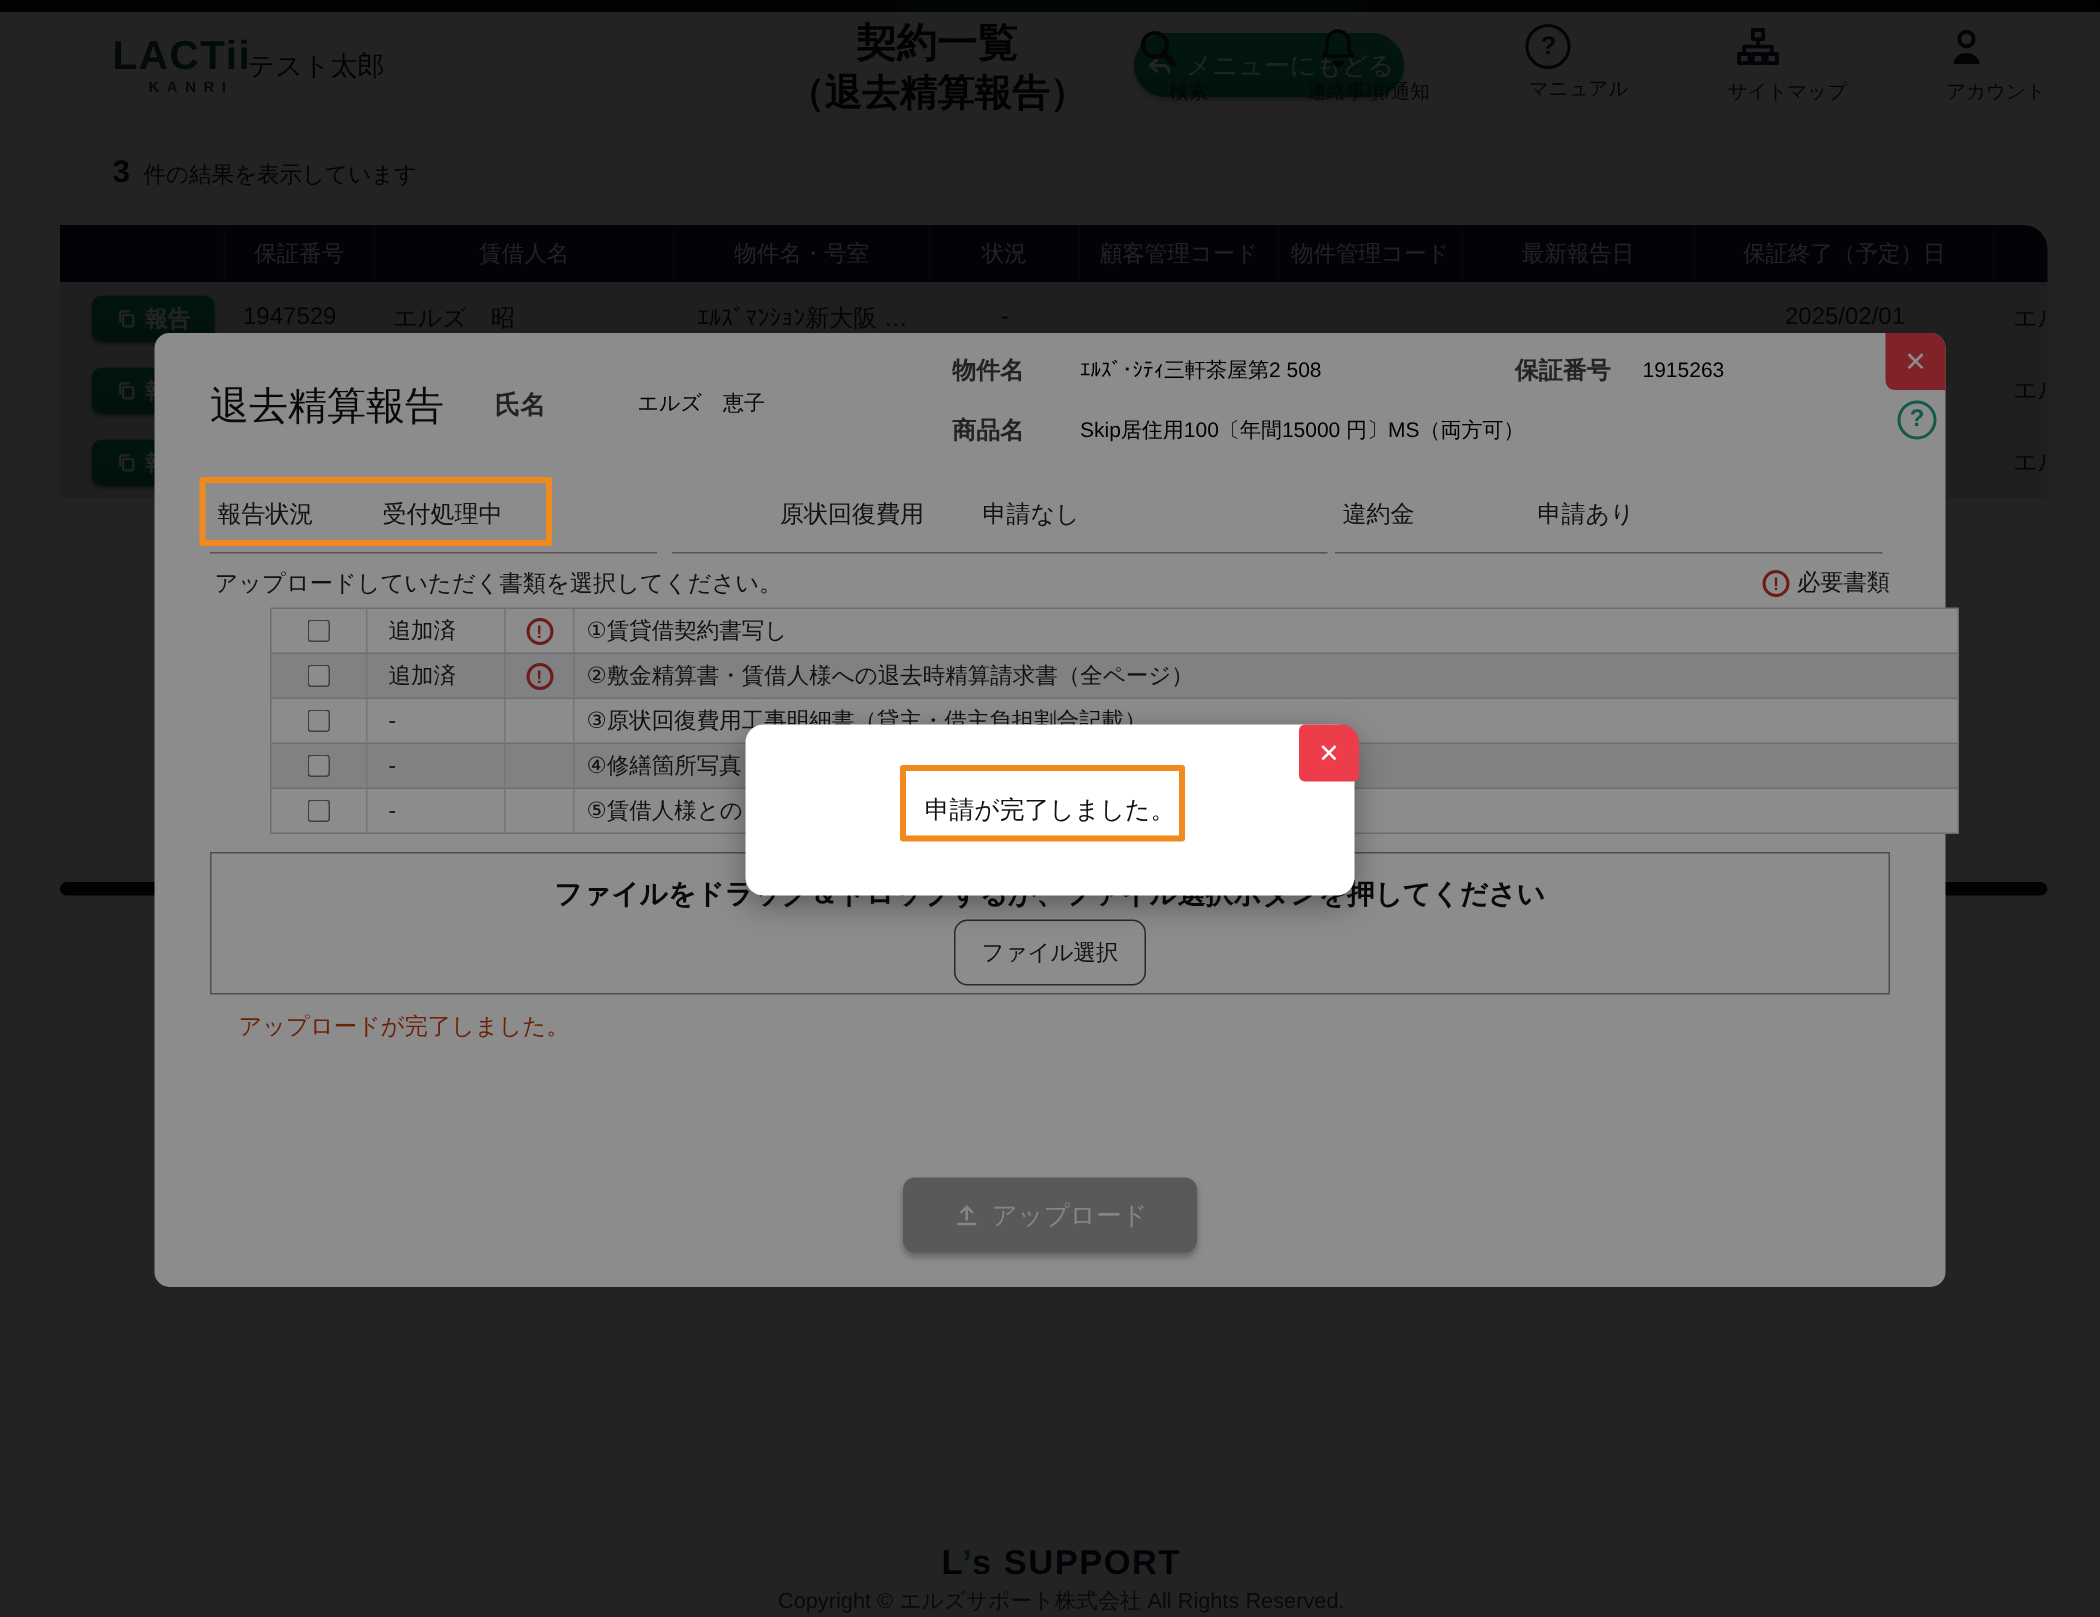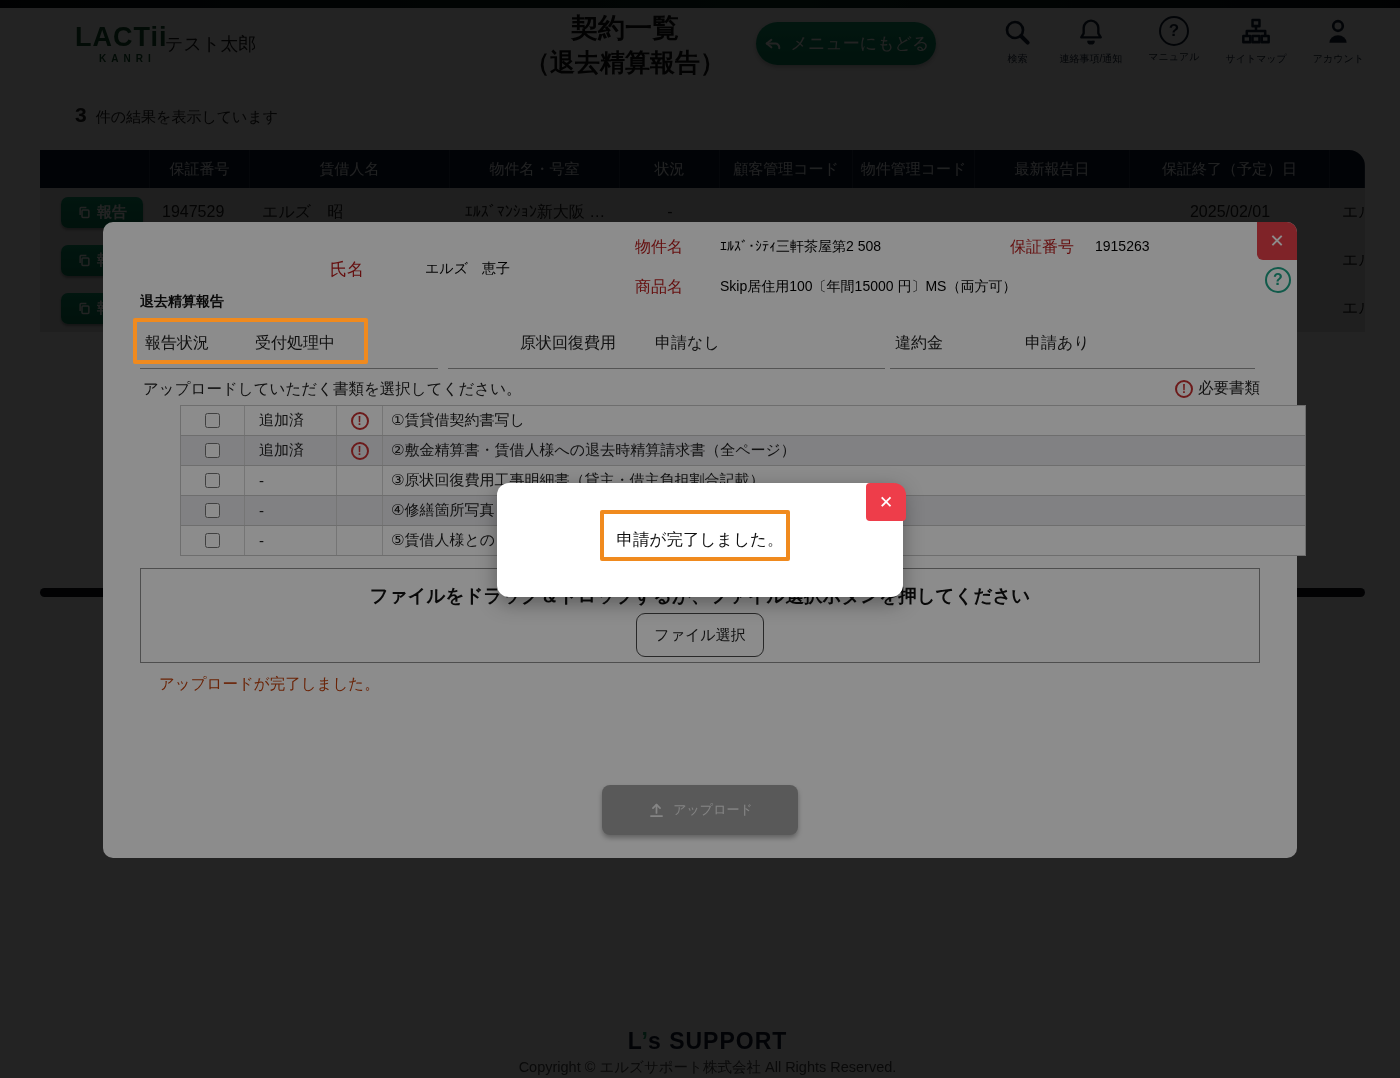--- a/index.html
+++ b/index.html
@@ -21,21 +21,21 @@
   .page-title .l2 { font-size:25px; }
   .back-btn { position:absolute; left:756px; top:22px; width:180px; height:43px; border:none; cursor:pointer;
     border-radius:22px; background:linear-gradient(#12a274,#0b8a60); color:#fff; font-size:17px;
     display:flex; align-items:center; justify-content:center; gap:8px; box-shadow:0 2px 4px rgba(0,0,0,.25); }
   .back-btn svg { width:20px; height:20px; }
   .top-nav { position:absolute; right:36px; top:16px; display:flex; gap:26px; }
   .nav-item { display:flex; flex-direction:column; align-items:center; gap:4px; cursor:pointer; color:#17263a; }
   .nav-item svg { width:32px; height:32px; }
   .nav-item .qicon { width:30px; height:30px; border:2.3px solid #17263a; border-radius:50%;
     display:flex; align-items:center; justify-content:center; font-size:17px; font-weight:bold; }
-  .nav-label { font-size:10px; white-space:nowrap; }
+  .nav-label { font-size:13px; white-space:nowrap;margin-left:40px; }
 
   .results-line { position:absolute; left:75px; top:103px; display:flex; align-items:baseline; gap:9px; color:#222; }
   .results-line .count { font-size:21px; font-weight:bold; }
   .results-line .suffix { font-size:15px; }
   .results-note { position:absolute; right:88px; top:107px; font-size:15px; color:#222; }
 
   .ctable { position:absolute; left:40px; top:150px; width:1325px; }
   .ctable .thead { display:grid; grid-template-columns:110px 100px 200px 170px 100px 133px 122px 155px 200px 35px;
     height:38px; background:#0d1d33; color:#f3f6fa; font-size:15px; border-radius:0 16px 0 0; overflow:hidden; }
   .ctable .thead > div { display:flex; align-items:center; justify-content:center; border-right:1px solid rgba(255,255,255,.12); }
@@ -58,22 +58,22 @@
   .overlay-a { position:absolute; inset:0; background:rgba(0,0,0,.75); z-index:10; }
   .overlay-b { position:absolute; inset:0; background:rgba(0,0,0,.45); z-index:30; }
 
   .modal { position:absolute; left:103px; top:222px; width:1194px; height:636px; background:#fff;
     border-radius:10px; z-index:20; }
   .modal-close { position:absolute; right:0; top:0; width:40px; height:38px; border:none; cursor:pointer;
     background:#e8404a; color:#fff; font-size:18px; border-radius:0 10px 0 6px; }
   .modal-help { position:absolute; right:6px; top:45px; width:26px; height:26px; border:2px solid #1fa588;
     border-radius:50%; color:#1fa588; font-size:16px; font-weight:bold; display:flex; align-items:center;
     justify-content:center; cursor:pointer; background:#fff; }
-  .m-title { position:absolute; left:37px; top:31px; font-size:14px; font-weight:bold; color:#111;margin-top:40px; }
-  .m-lbl { position:absolute; font-size:17px; font-weight:normal; color:#b91c1c; }
+  .m-title { position:absolute; left:37px; top:31px; font-size:26px; font-weight:normal; color:#111; }
+  .m-lbl { position:absolute; font-size:17px; font-weight:bold; color:#404040; }
   .m-val { position:absolute; font-size:14px; color:#000000; white-space:nowrap; }
 
   .status-lbl { position:absolute; font-size:16px; color:#222; }
   .u-line { position:absolute; top:146px; border-bottom:1px solid #9a9a9a; height:0; }
 
   .m-instruction { position:absolute; left:40px; top:157px; font-size:15.5px; color:#222; }
   .required-box { position:absolute; right:37px; top:156px; display:flex; align-items:center; gap:5px;
     font-size:15.5px; color:#222; }
   .excl { width:18px; height:18px; border:2px solid #c53030; border-radius:50%; color:#c53030;
     font-size:12px; font-weight:bold; display:inline-flex; align-items:center; justify-content:center; flex:none; }
@@ -91,21 +91,21 @@
   .doc-row .c-label { padding-left:8px; white-space:nowrap; overflow:hidden; }
   .doc-row input[type="checkbox"] { width:15px; height:15px; cursor:pointer; }
 
   .dropzone { position:absolute; left:37px; top:346px; width:1120px; height:95px; border:1px solid #8f8f8f; }
   .dz-text { margin-top:14px; text-align:center; font-size:18.5px; font-weight:bold; color:#111; white-space:nowrap; }
   .file-btn { position:absolute; left:50%; transform:translateX(-50%); top:44px; width:128px; height:44px;
     background:#fff; border:1.5px solid #4a4a4a; border-radius:9px; font-size:15px; color:#222; cursor:pointer;
     font-family:inherit; }
   .upload-msg { position:absolute; left:56px; top:452px; font-size:15.5px; color:#c2410c; }
   .upload-btn { position:absolute; left:499px; top:563px; width:196px; height:50px; border:none;
-    background:#a3a3a3; color:#f2f2f2; font-size:13px; border-radius:8px; display:flex; align-items:center;
+    background:#a3a3a3; color:#f2f2f2; font-size:17px; border-radius:8px; display:flex; align-items:center;
     justify-content:center; gap:7px; box-shadow:0 3px 5px rgba(0,0,0,.3); cursor:default; }
   .upload-btn svg { width:19px; height:19px; }
 
   
   .toast { position:absolute; left:497px; top:483px; width:406px; height:114px; background:#fff;
     border-radius:12px; z-index:40; box-shadow:0 6px 20px rgba(0,0,0,.35);
     display:flex; align-items:center; justify-content:center; }
   .toast-msg { font-size:16.5px; color:#111; }
   .toast-close { position:absolute; right:-3px; top:0; width:40px; height:38px; border:none; cursor:pointer;
     background:#ee3d4a; color:#fff; font-size:17px; border-radius:4px 12px 4px 4px; }

